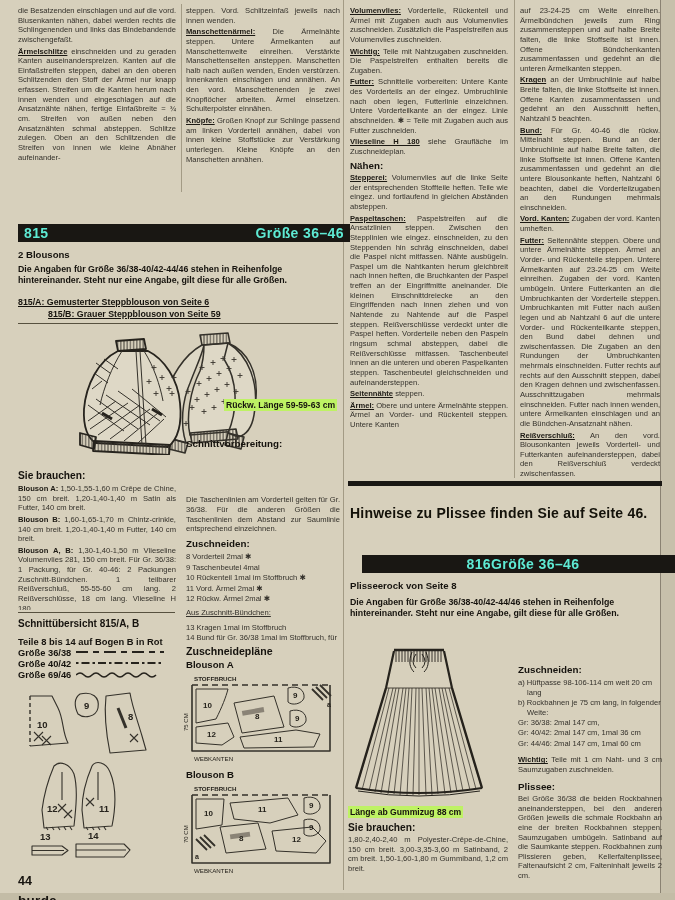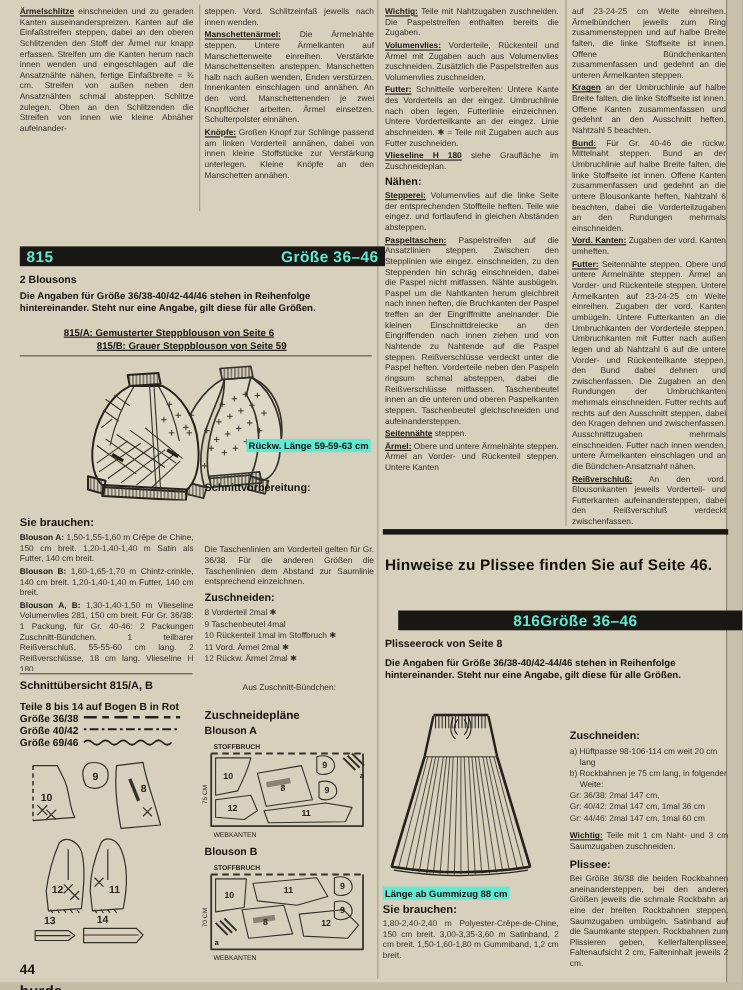--- a/index.html
+++ b/index.html
@@ -7,57 +7,58 @@
         font-family:"Liberation Sans",sans-serif;color:#33302a;overflow:hidden;}
   .abs{position:absolute;}
   .col{font-size:7.6px;line-height:1.27;text-align:justify;overflow:hidden;}
   .p{margin:0 0 2px 0;}
   .lead{font-weight:bold;color:#1d1a14;}
   .ul-leads .lead{text-decoration:underline;}
   .h{font-weight:bold;color:#16130e;}
   .bar{background:#191713;color:#5eead4;display:flex;justify-content:space-between;
        align-items:center;padding:0 6px;font-weight:bold;font-size:14px;letter-spacing:.4px;}
   .note{font-weight:bold;font-size:8.8px;line-height:1.3;color:#16130e;}
-  .variant{font-weight:bold;font-size:8.8px;text-decoration:underline;color:#16130e;white-space:nowrap;margin-left:40px;}
+  .variant{font-weight:bold;font-size:8.8px;text-decoration:underline;color:#16130e;white-space:nowrap;}
   .rule{background:#57513f;height:1px;}
   .vrule{background:#a39b85;width:1px;}
   .item{margin:0 0 1px 0;padding-left:9px;text-indent:-9px;line-height:1.24;}
-  .u-sub{margin:17px 0;text-align:center;}
-  .caption{font-weight:bold;font-size:8.6px;color:#16130e;background:#5eead4;padding:1px 2px;}
+  .u-sub{margin:5px 0;text-decoration:underline;}
+  .caption{font-weight:bold;font-size:8.6px;color:#16130e;background:#bef264;padding:1px 2px;}
   .legend-row{display:flex;gap:5px;font-weight:bold;font-size:9.3px;color:#16130e;height:11px;}
   .banner-text{font-weight:bold;font-size:14px;color:#131109;letter-spacing:.2px;}
   .footer{display:flex;align-items:baseline;gap:5px;color:#16130e;flex-direction:column;}
   .footer .num{font-weight:bold;font-size:12.5px;}
   .footer .brand{font-weight:bold;font-size:13.5px;letter-spacing:.3px;}
   .footer .edition{font-size:9.5px;letter-spacing:1.2px;}
   svg text{font-family:"Liberation Sans",sans-serif;fill:#26231d;}
 </style>
 </head>
 <body>
 
 <div class="page">
 
   <div class="abs vrule" style="left:181px;top:4px;height:188px;"></div>
   <div class="abs vrule" style="left:343px;top:0;height:890px;"></div>
   <div class="abs vrule" style="left:514px;top:0;height:478px;"></div>
   <div class="abs" style="left:660px;top:0;width:15px;height:900px;background:#c7c0ab;border-left:1.5px solid #8a8272;"></div>
   <div class="abs" style="left:0;top:893px;width:675px;height:7px;background:#c3bca6;"></div>
 
   <div class="abs col ul-leads" style="left:18px;top:6px;width:158px;height:186px;">
+      <p class="p"><span>die Besatzenden einschlagen und auf die vord. Blusenkanten nähen, dabei werden rechts die Schlingenenden und links das Bindebandende zwischengefaßt.</span></p>
       <p class="p"><span class="lead">Ärmelschlitze</span><span> einschneiden und zu geraden Kanten auseinanderspreizen. Kanten auf die Einfaßstreifen steppen, dabei an den oberen Schlitzenden den Stoff der Ärmel nur knapp erfassen. Streifen um die Kanten herum nach innen wenden und eingeschlagen auf die Ansatznähte nähen, fertige Einfaßbreite = ¾ cm. Streifen von außen neben den Ansatznähten schmal absteppen. Schlitze zulegen. Oben an den Schlitzenden die Streifen von innen wie kleine Abnäher aufeinander-</span></p>
     </div>
   <div class="abs col ul-leads" style="left:186px;top:6px;width:154px;height:186px;">
       <p class="p"><span>steppen. Vord. Schlitzeinfaß jeweils nach innen wenden.</span></p>
       <p class="p"><span class="lead">Manschettenärmel:</span><span> Die Ärmelnähte steppen. Untere Ärmelkanten auf Manschettenweite einreihen. Verstärkte Manschettenseiten ansteppen. Manschetten halb nach außen wenden, Enden verstürzen. Innenkanten einschlagen und annähen. An den vord. Manschettenenden je zwei Knopflöcher arbeiten. Ärmel einsetzen. Schulterpolster einnähen.</span></p>
       <p class="p"><span class="lead">Knöpfe:</span><span> Großen Knopf zur Schlinge passend am linken Vorderteil annähen, dabei von innen kleine Stoffstücke zur Verstärkung unterlegen. Kleine Knöpfe an den Manschetten annähen.</span></p>
     </div>
   <div class="abs col ul-leads" style="left:350px;top:6px;width:158px;height:474px;">
     <div>
+        <p class="p"><span class="lead">Volumenvlies:</span><span> Vorderteile, Rückenteil und Ärmel mit Zugaben auch aus Volumenvlies zuschneiden. Zusätzlich die Paspelstreifen aus Volumenvlies zuschneiden.</span></p>
         <p class="p"><span class="lead">Wichtig:</span><span> Teile mit Nahtzugaben zuschneiden. Die Paspelstreifen enthalten bereits die Zugaben.</span></p>
-        <p class="p"><span class="lead">Volumenvlies:</span><span> Vorderteile, Rückenteil und Ärmel mit Zugaben auch aus Volumenvlies zuschneiden. Zusätzlich die Paspelstreifen aus Volumenvlies zuschneiden.</span></p>
         <p class="p"><span class="lead">Futter:</span><span> Schnitteile vorbereiten: Untere Kante des Vorderteils an der eingez. Umbruchlinie nach oben legen, Futterlinie einzeichnen. Untere Vorderteilkante an der eingez. Linie abschneiden. ✱ = Teile mit Zugaben auch aus Futter zuschneiden.</span></p>
         <p class="p"><span class="lead">Vlieseline H 180</span><span> siehe Graufläche im Zuschneideplan.</span></p>
       </div>
     <div class="h" style="font-size:9.8px;margin:3px 0 1px 0;">Nähen:</div>
     <div>
         <p class="p"><span class="lead">Stepperei:</span><span> Volumenvlies auf die linke Seite der entsprechenden Stoffteile heften. Teile wie eingez. und fortlaufend in gleichen Abständen absteppen.</span></p>
         <p class="p"><span class="lead">Paspeltaschen:</span><span> Paspelstreifen auf die Ansatzlinien steppen. Zwischen den Stepplinien wie eingez. einschneiden, zu den Steppenden hin schräg einschneiden, dabei die Paspel nicht mitfassen. Nähte ausbügeln. Paspel um die Nahtkanten herum gleichbreit nach innen heften, die Bruchkanten der Paspel treffen an der Eingriffmitte aneinander. Die kleinen Einschnittdreiecke an den Eingriffenden nach innen ziehen und von Nahtende zu Nahtende auf die Paspel steppen. Reißverschlüsse verdeckt unter die Paspel heften. Vorderteile neben den Paspeln ringsum schmal absteppen, dabei die Reißverschlüsse mitfassen. Taschenbeutel innen an die unteren und oberen Paspelkanten steppen. Taschenbeutel gleichschneiden und aufeinandersteppen.</span></p>
         <p class="p"><span class="lead">Seitennähte</span><span> steppen.</span></p>
         <p class="p"><span class="lead">Ärmel:</span><span> Obere und untere Ärmelnähte steppen. Ärmel an Vorder- und Rückenteil steppen. Untere Kanten</span></p>
       </div>

